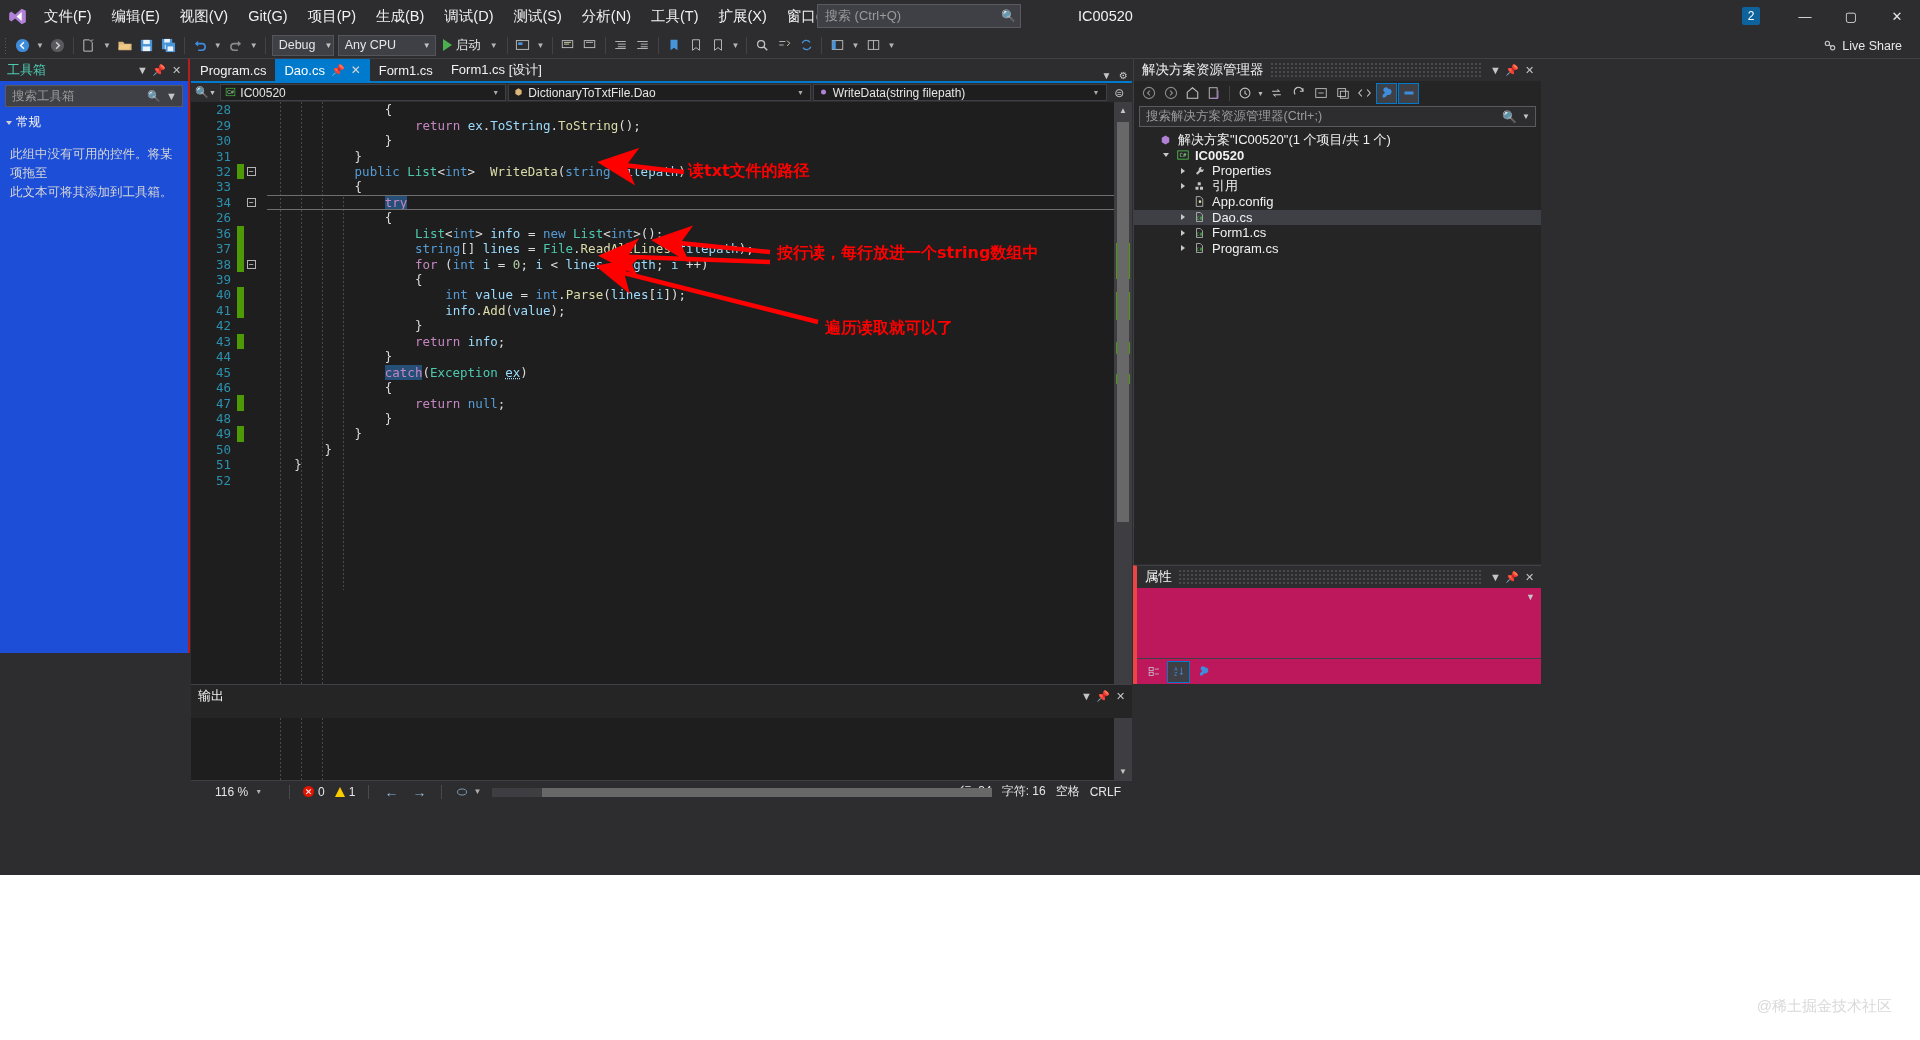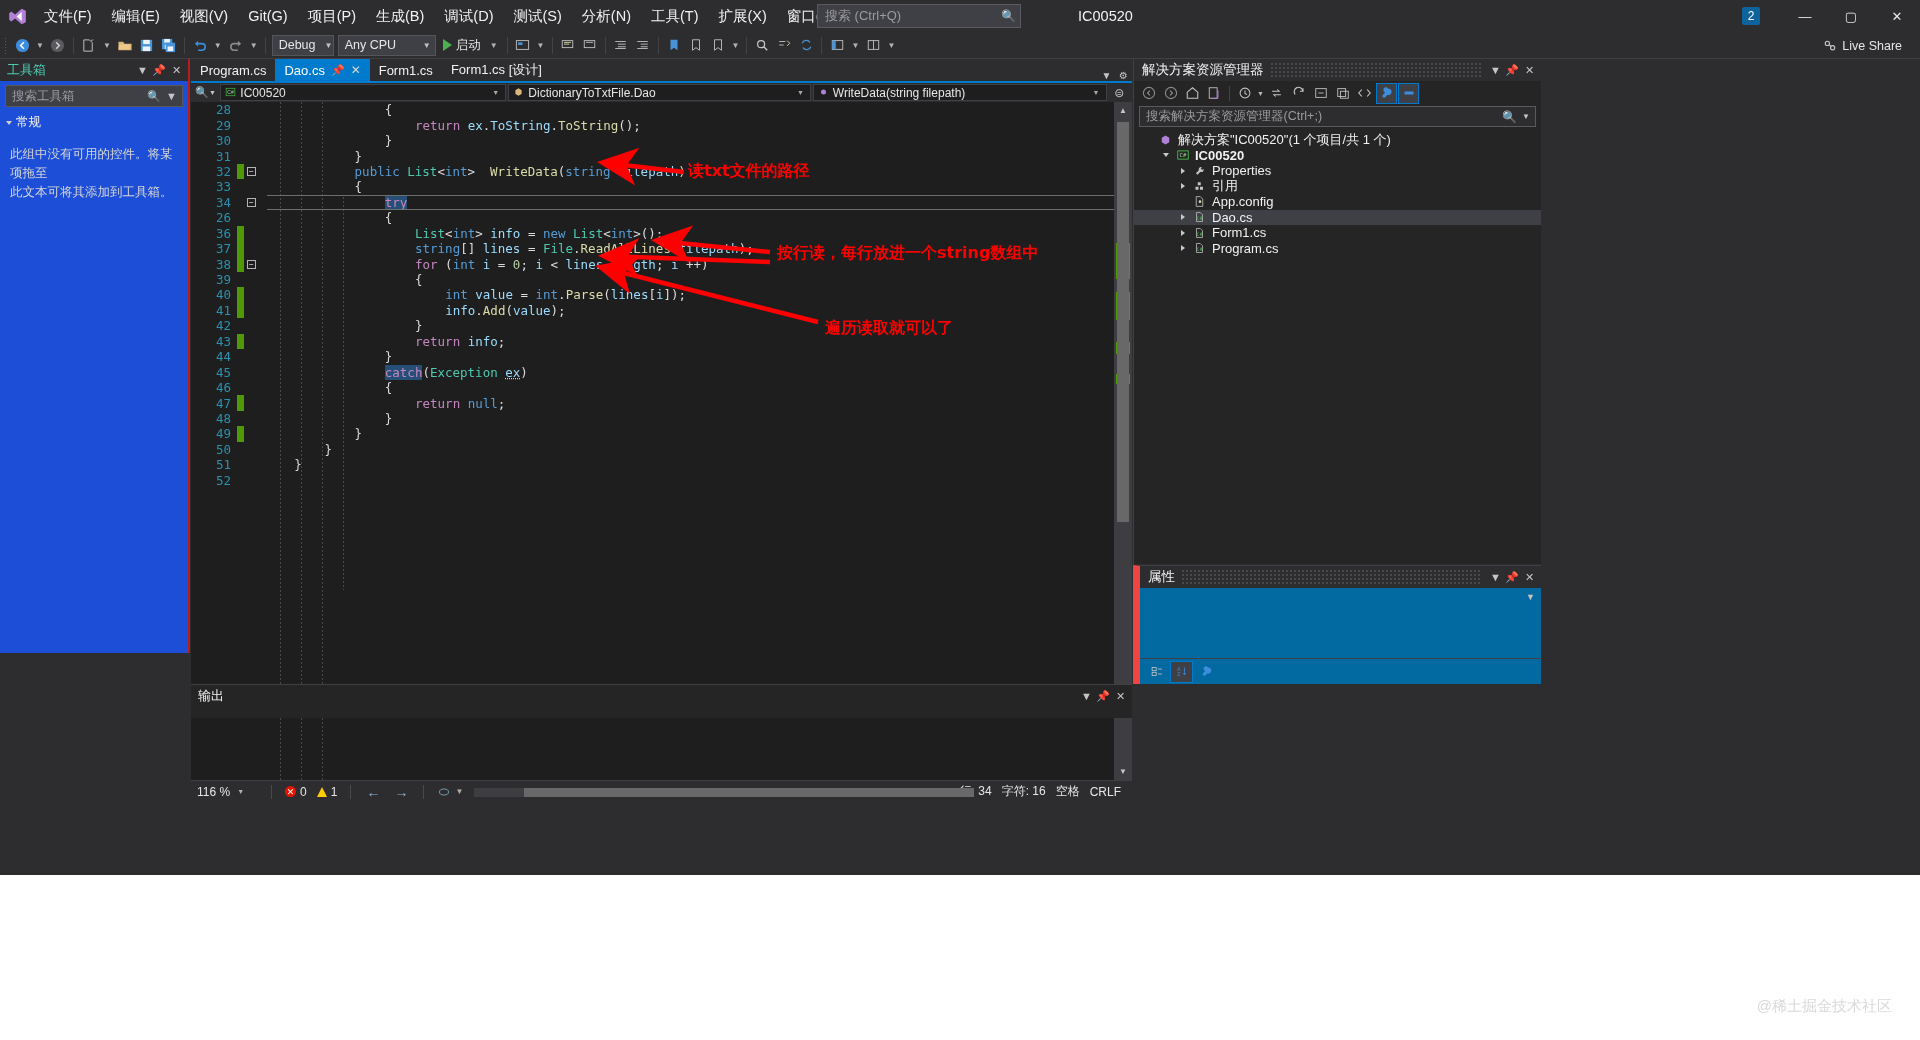--- a/index.html
+++ b/index.html
@@ -119,21 +119,21 @@
 
   .vscroll { position:absolute; right:0; top:0; width:18px; bottom:0; background:#3e3e42; }
   .vscroll .up,.vscroll .dn { height:17px; display:flex; align-items:center; justify-content:center;
     color:#c5c5c5; font-size:8px; }
   .vscroll .thumb { position:absolute; left:3px; width:12px; background:#686868; }
   .vs-mark { position:absolute; left:2px; width:14px; height:3px; background:#4e9a06; }
 
   
   .ed-status { height:22px; background:#2d2d30; display:flex; align-items:center;
     color:#e6e6e6; font-size:12px; border-top:1px solid #3f3f46; }
-  .zoom-combo { width:66px; height:17px; margin-left:6px; background:#2d2d30; display:flex;
+  .zoom-combo { width:66px; height:17px; margin-left:24px; background:#2d2d30; display:flex;
     align-items:center; color:#e6e6e6; font-size:12px; }
   .zoom-combo .cv { font-size:7px; padding-left:7px; color:#b0b0b0; }
   .st-sep { width:1px; height:14px; background:#4a4a4d; margin:0 8px; }
   .st-item { display:flex; align-items:center; gap:4px; padding:0 5px; white-space:nowrap; }
   .err-dot { width:11px;height:11px;border-radius:50%;background:#e51400;color:#fff;font-size:9px;
     display:flex;align-items:center;justify-content:center; }
   .warn-tri { width:0;height:0;border-bottom:10px solid #ffcc00;border-left:5.5px solid transparent;border-right:5.5px solid transparent; }
   .st-arrow { color:#8fb8d8; font-size:14px; padding:0 7px; }
   .hbar { flex:1; height:14px; margin:0 6px; position:relative; }
   .hbar .track { position:absolute; left:0; right:0; top:3px; height:9px; background:#3e3e42; }
@@ -166,22 +166,22 @@
   .sol-search .ic { color:#c5c5c5; font-size:12px; padding-right:5px; }
   .tree { margin-top:5px; }
   .trow { height:15.5px; display:flex; align-items:center; color:#f1f1f1; font-size:13px; white-space:nowrap; }
   .trow.sel { background:#3f3f46; }
   .tri-r { width:0;height:0;border-left:4.5px solid #c8c8c8;border-top:3.5px solid transparent;border-bottom:3.5px solid transparent; }
   .tri-d { width:0;height:0;border-top:4.5px solid #c8c8c8;border-left:3.5px solid transparent;border-right:3.5px solid transparent; }
   .tri-slot { width:17px; display:flex; align-items:center; justify-content:center; }
   .ticon { width:17px; display:flex; align-items:center; justify-content:center; font-size:10px; }
 
   
-  .props { position:absolute; left:1133px; top:565px; width:408px; height:119px; background:#0369a1;
-    border-left:7px solid #ef4444; border-top:1px solid #3f3f46; }
+  .props { position:absolute; left:1133px; top:565px; width:408px; height:119px; background:#be185d;
+    border-left:4px solid #ef4444; border-top:1px solid #3f3f46; }
   .props-tools { height:26px; display:flex; align-items:center; padding:0 5px; gap:2px;
     border-bottom:1px solid #3f3f46; }
   .pbtn { width:23px;height:22px;display:flex;align-items:center;justify-content:center;
     color:#b8b8b8;font-size:12px; }
   .pbtn.on { background:#3f3f46; border:1px solid #007acc; }
   .props-body { height:70px; position:relative; }
   .props-body .sm { position:absolute; right:6px; top:4px; color:#c5c5c5; font-size:9px; }
 
   
   .anno { position:absolute; color:#ff0000; font-size:16px; font-weight:600; white-space:nowrap;

